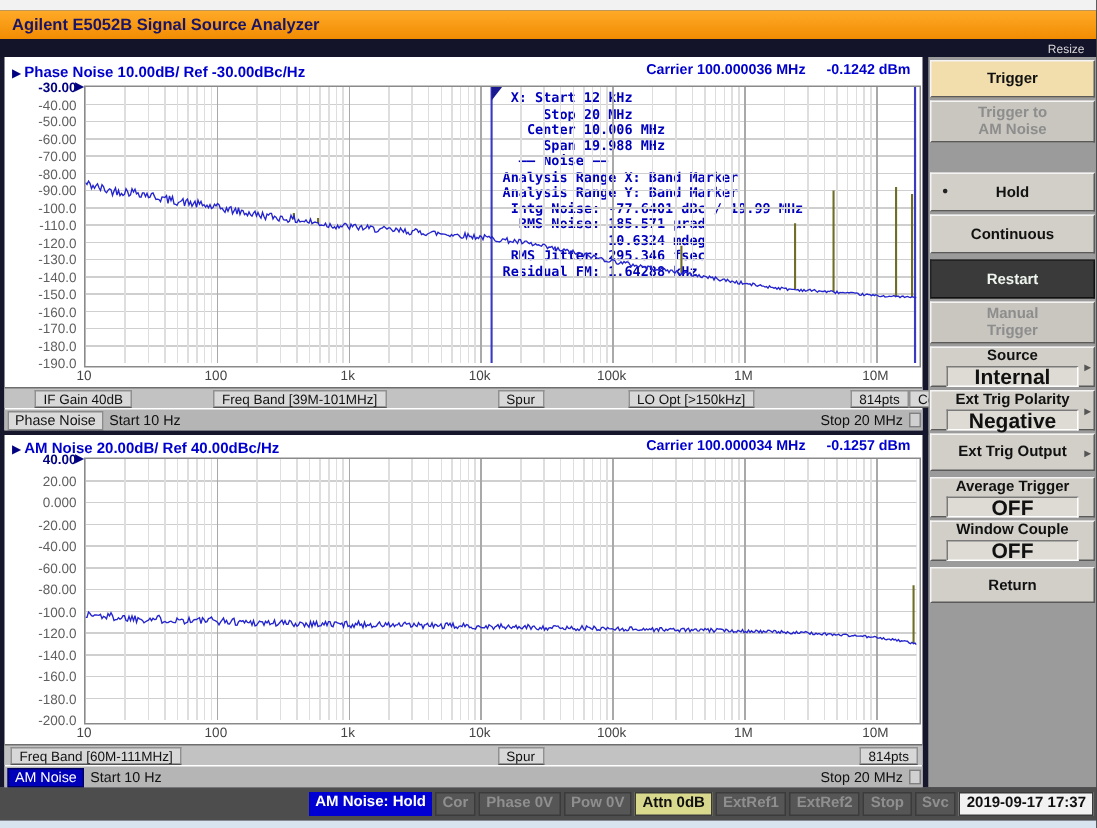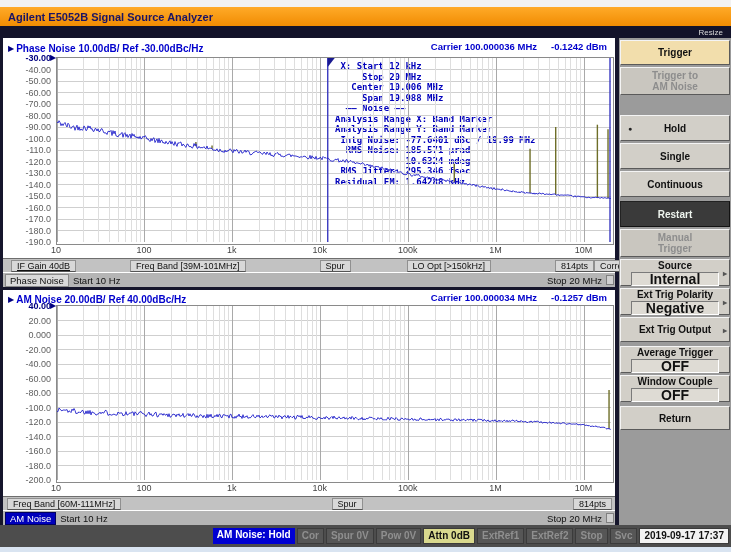--- a/index.html
+++ b/index.html
@@ -220,21 +220,21 @@
         <div style="left: 35px;">10</div>
         <div style="left: 122.922px;">100</div>
         <div style="left: 210.844px;">1k</div>
         <div style="left: 298.766px;">10k</div>
         <div style="left: 386.689px;">100k</div>
         <div style="left: 474.611px;">1M</div>
         <div style="left: 562.533px;">10M</div>
       </div>
 
     <div class="chipbar" style="top:220px;">
-      <span class="chip" style="margin-left:8px;text-decoration:underline;">IF Gain 40dB</span>
+      <span class="chip" style="margin-left:20px;">IF Gain 40dB</span>
       <span class="chip" style="margin-left:54px;">Freq Band [39M-101MHz]</span>
       <span class="chip" style="margin-left:74px;">Spur</span>
       <span class="chip" style="margin-left:56px;">LO Opt [&gt;150kHz]</span>
       <span class="chip" style="margin-left:64px;">814pts</span>
       <span class="chip" style="margin-left:auto; margin-right:3px;">Corre 5</span>
     </div>
 
     <div class="tabbar" style="top:235px;">
       <span class="tab-chip">Phase Noise</span>
       <span>Start 10 Hz</span>
@@ -369,21 +369,20 @@
   </div>
 
   <div id="sidebar">
     <div class="sbtn header">Trigger</div>
     <div class="sbtn disabled" style="height:28px;">Trigger to
 AM Noise</div>
     <div class="sbtn" style="height:26px; margin-top:18px;">
       <span class="dot">●</span>
       <span>Hold</span>
     </div>
-    <div class="sbtn" style="height:26px;">Single</div>
     <div class="sbtn" style="height:26px;">Continuous</div>
     <div class="sbtn active" style="height:26px; margin-top:2px;">Restart</div>
     <div class="sbtn disabled" style="height:28px;">Manual
 Trigger</div>
     <div class="sbtn" style="height:27px;">
       <span>Source</span>
       <span class="val">Internal</span>
       <span class="arr">▸</span>
     </div>
     <div class="sbtn" style="height:27px;">
@@ -402,21 +401,21 @@
     <div class="sbtn" style="height:27px;">
       <span>Window Couple</span>
       <span class="val">OFF</span>
     </div>
     <div class="sbtn" style="height:24px; margin-top:2px;">Return</div>
   </div>
 
   <div id="bottom-bar">
     <span class="sb-chip blue">AM Noise: Hold</span>
     <span class="sb-chip dim">Cor</span>
-    <span class="sb-chip dim">Spur  0V</span>
+    <span class="sb-chip dim">Phase  0V</span>
     <span class="sb-chip dim">Pow  0V</span>
     <span class="sb-chip khaki">Attn 0dB</span>
     <span class="sb-chip dim">ExtRef1</span>
     <span class="sb-chip dim">ExtRef2</span>
     <span class="sb-chip dim">Stop</span>
     <span class="sb-chip dim">Svc</span>
     <span class="sb-chip date">2019-09-17 17:37</span>
   </div>
   <div id="bottom-pale"></div>
 

